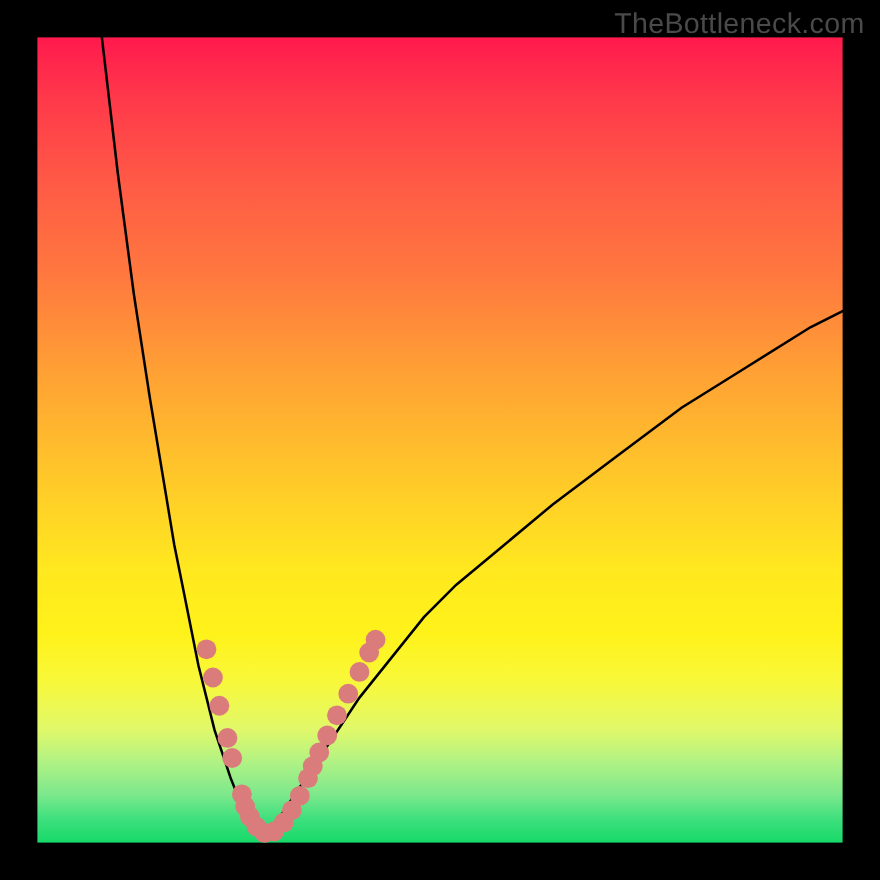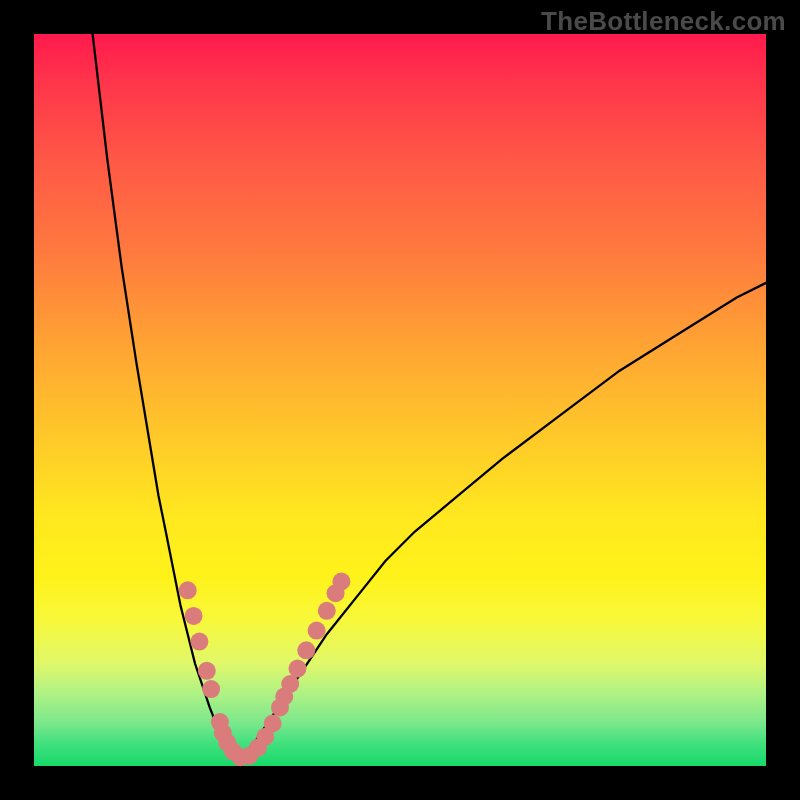--- a/index.html
+++ b/index.html
@@ -41,21 +41,21 @@
       #7de88c 94%,
       #3fe07e 97%,
       #17d968 100%);
   }
   .watermark {
     position: absolute;
     top: 6px;
     right: 14px;
     color: #4a4a4a;
     font-size: 26px;
-    font-weight: 700;
+    font-weight: 400;
     letter-spacing: 0.3px;
     user-select: none;
   }
   svg.curves {
     position: absolute;
     left: 0;
     top: 0;
     width: 732px;
     height: 732px;
     overflow: visible;

